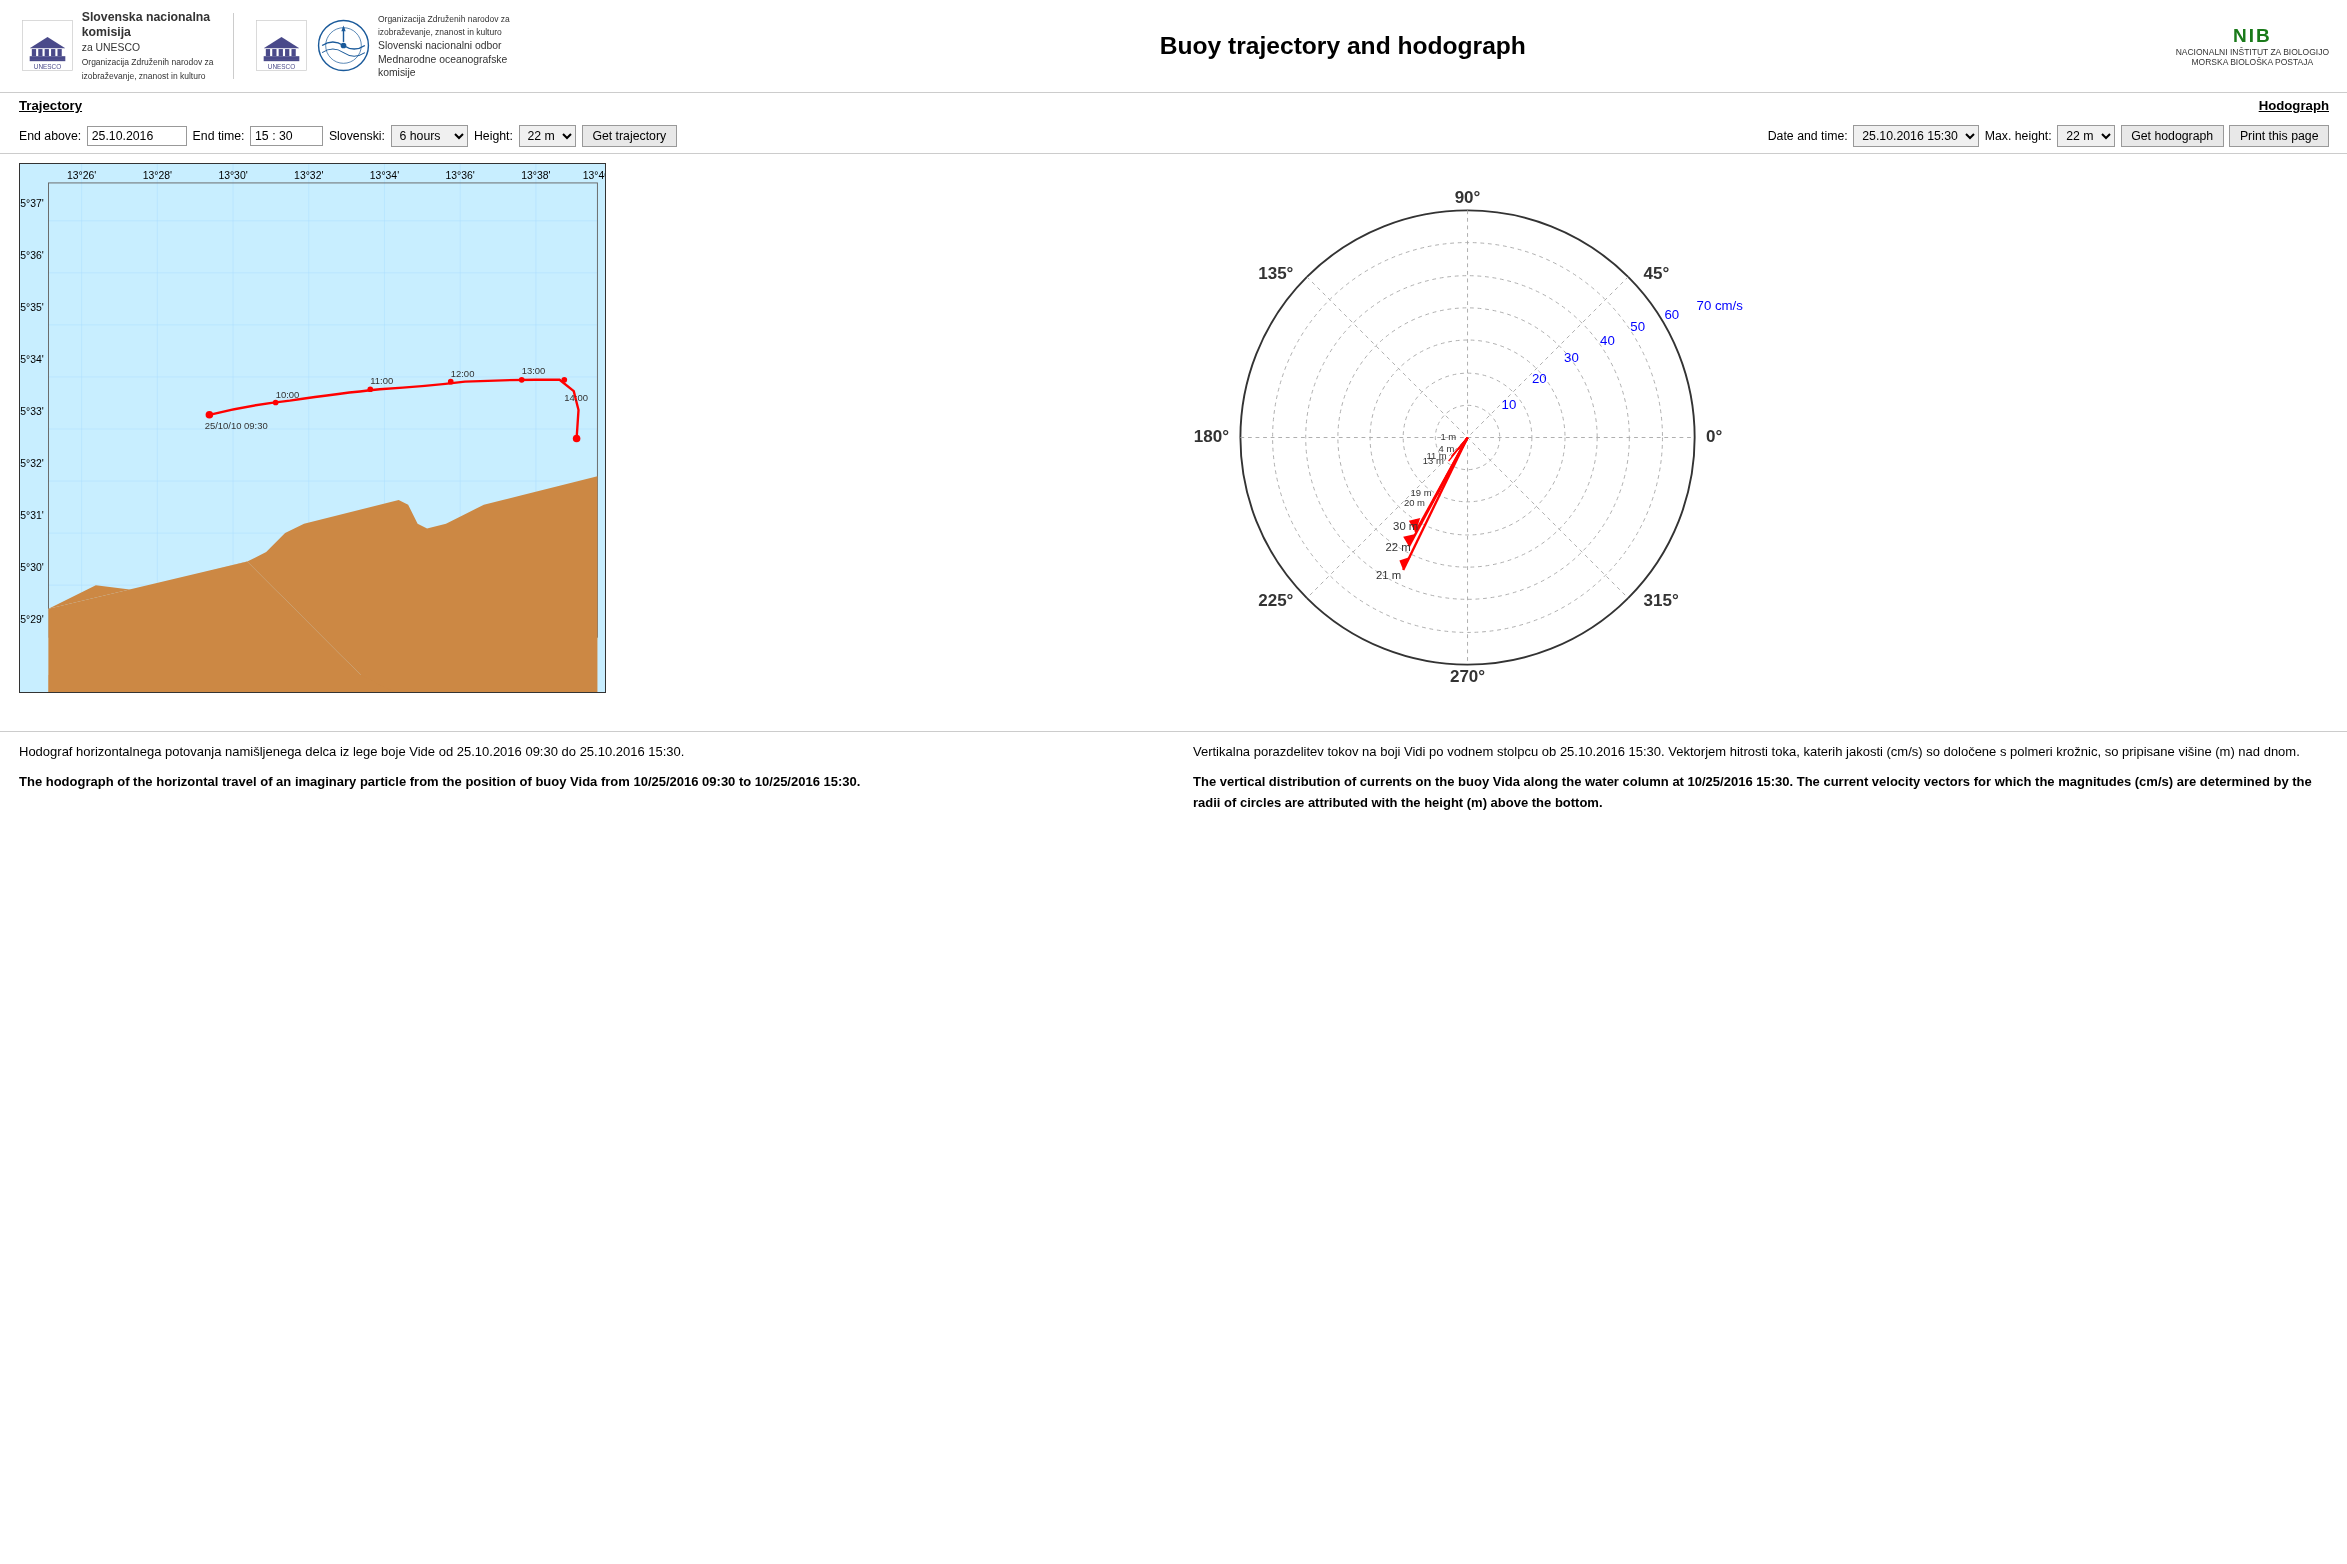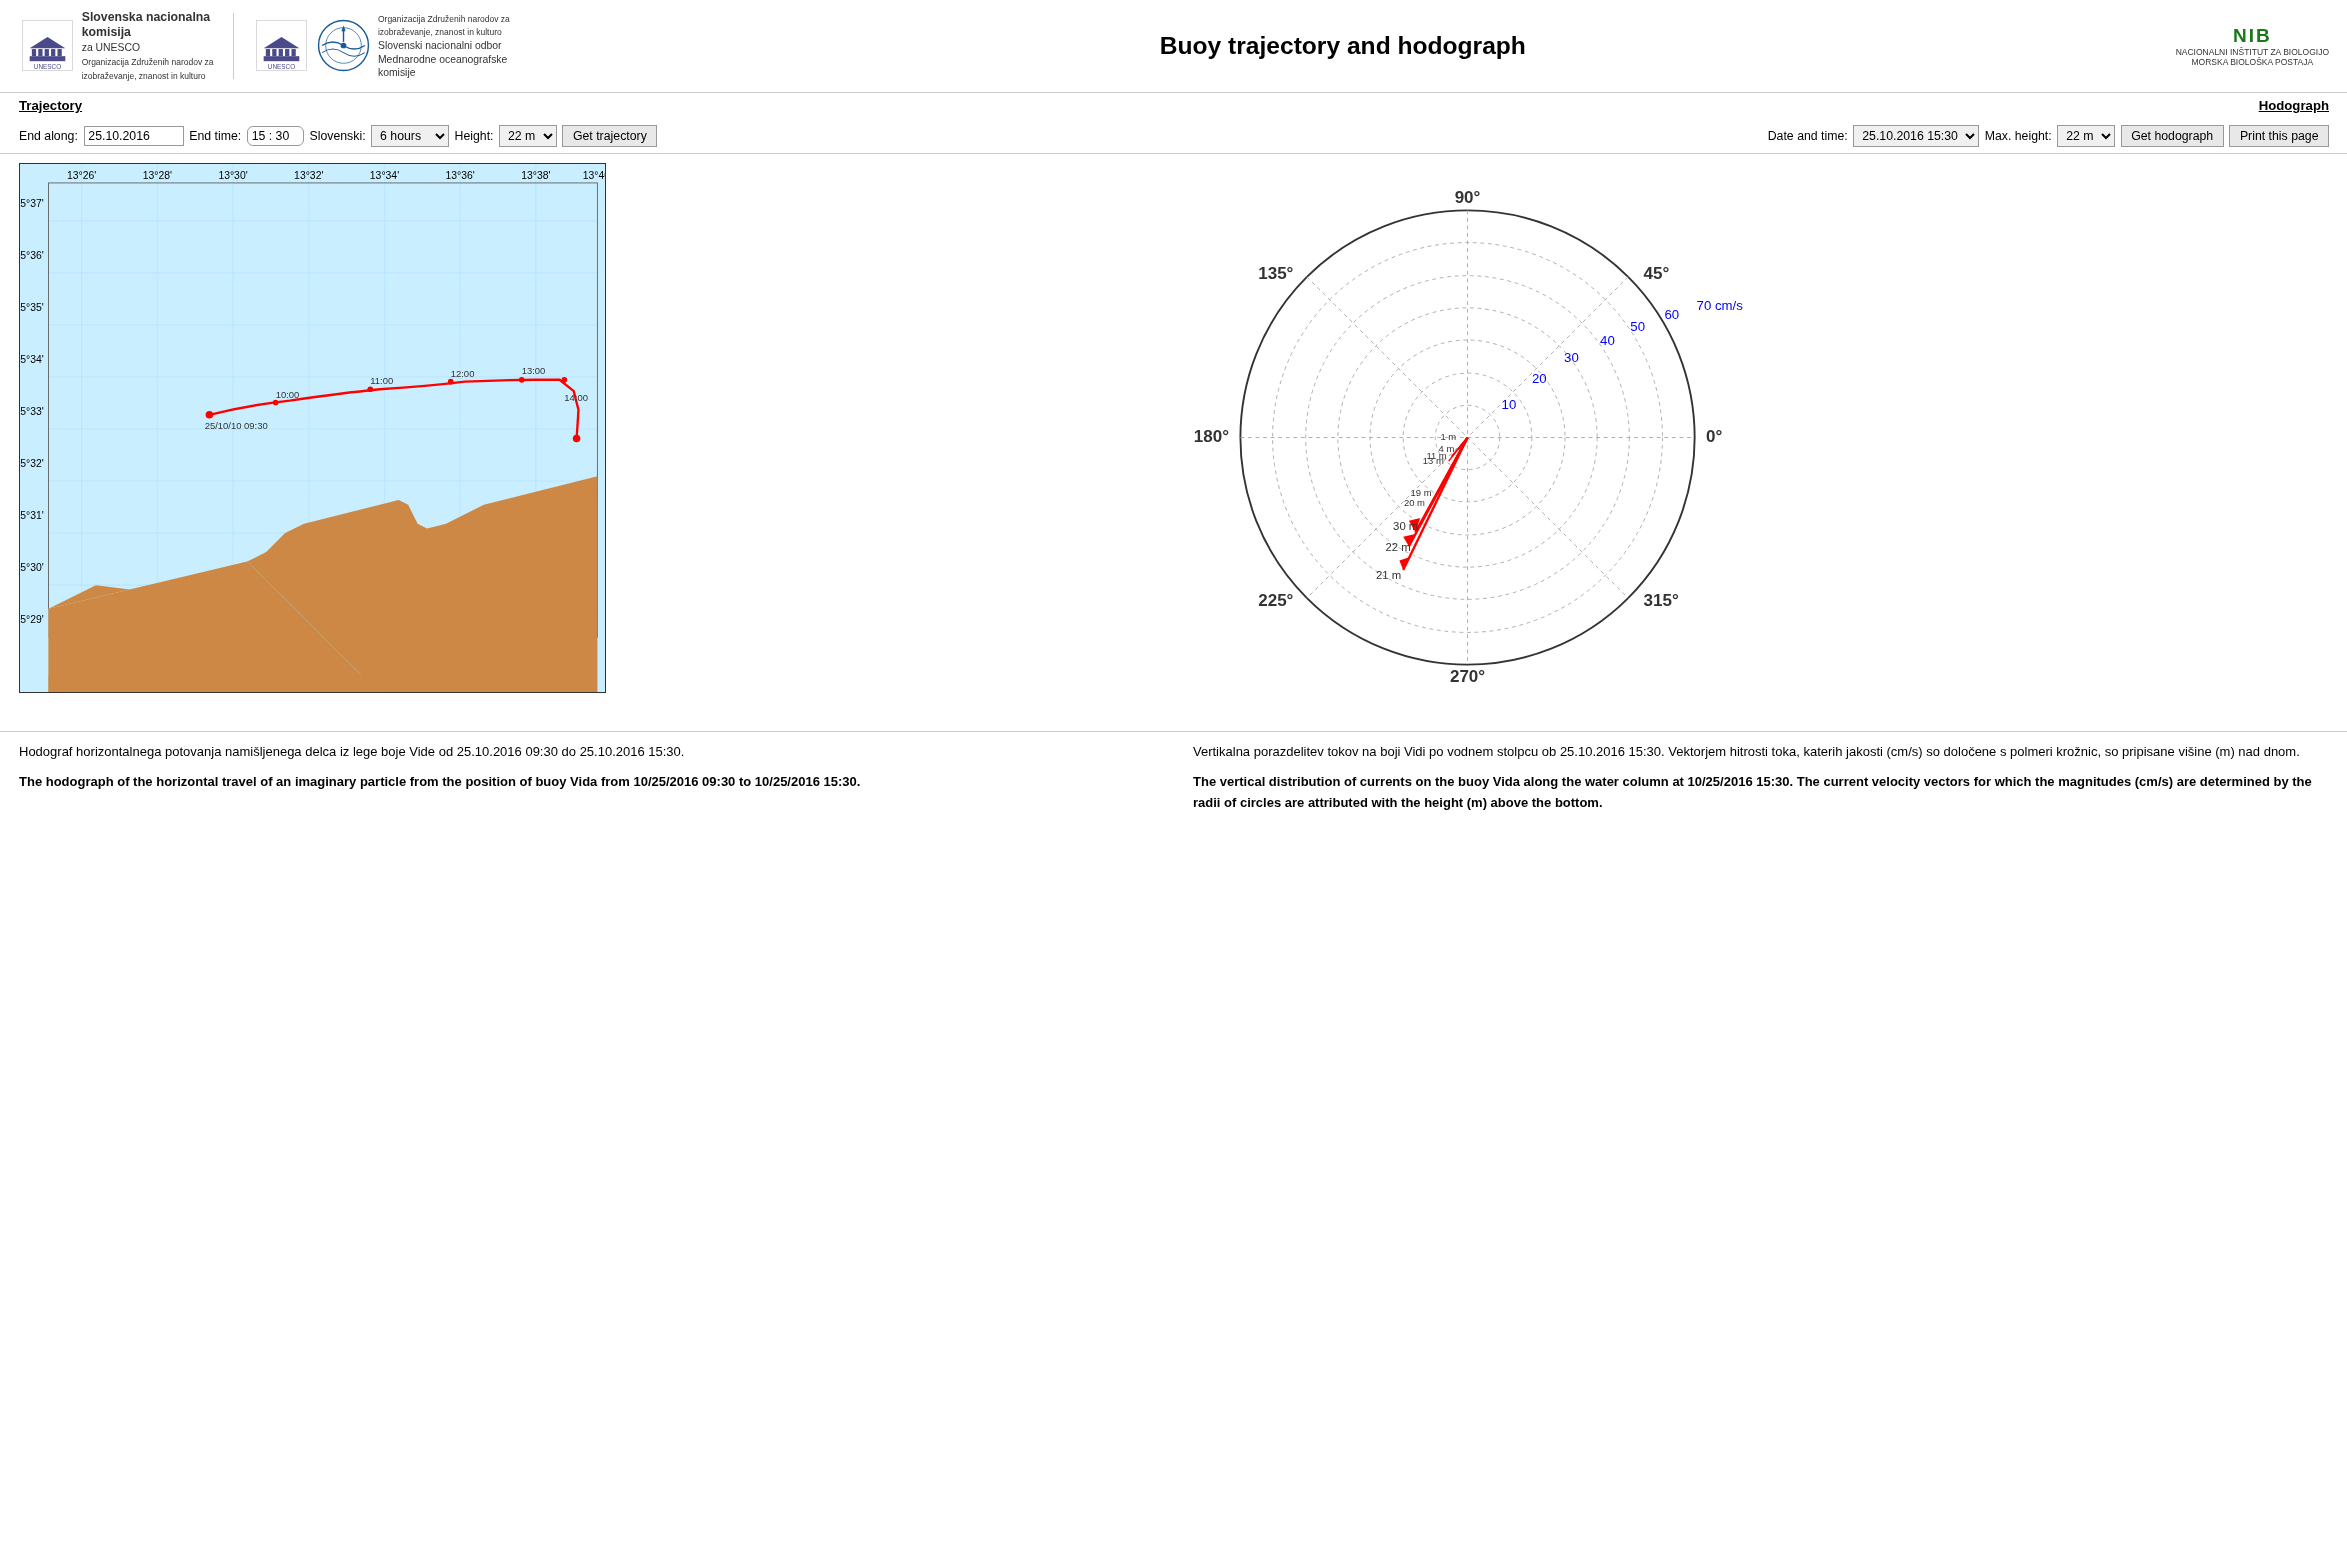--- a/index.html
+++ b/index.html
@@ -128,24 +128,24 @@
     </div>
 
     <div style="margin-left:auto;display:flex;align-items:center;gap:5.7px;">
       <span class="ctrl-title">Hodograph</span>
     </div>
   </div>
 
   <div style="display:flex;align-items:center;gap:0;">
 
     <div style="display:flex;align-items:center;gap:5.7px;">
-      <span>End along:</span>
+      <span>End above:</span>
       <input type="text" value="25.10.2016" style="width: 100px;">
       <span>End time:</span>
-      <input type="text" value="15 : 30" style="width: 57px; border-radius: 6px;">
+      <input type="text" value="15 : 30" style="width: 73px;">
       <span>Slovenski:</span>
       <select>
         <option>6 hours</option>
         <option>12 hours</option>
         <option>24 hours</option>
       </select>
       <span>Height:</span>
       <select>
         <option>22 m</option>
         <option>10 m</option>

